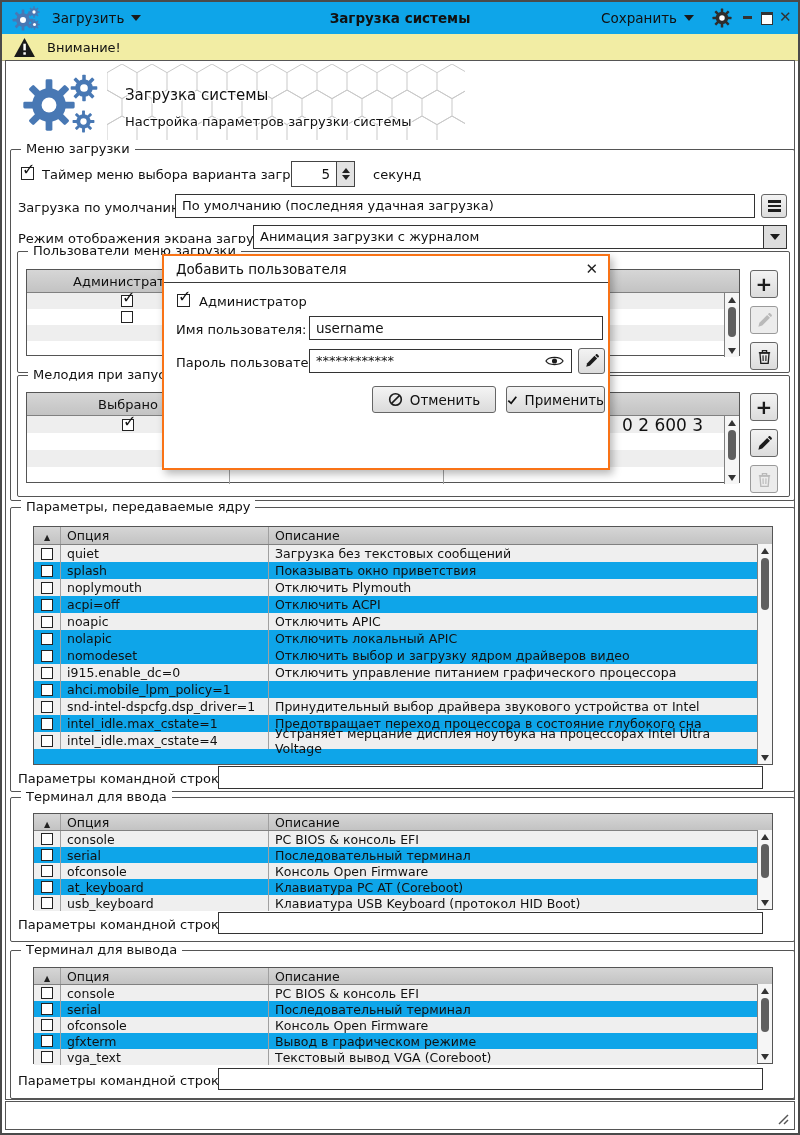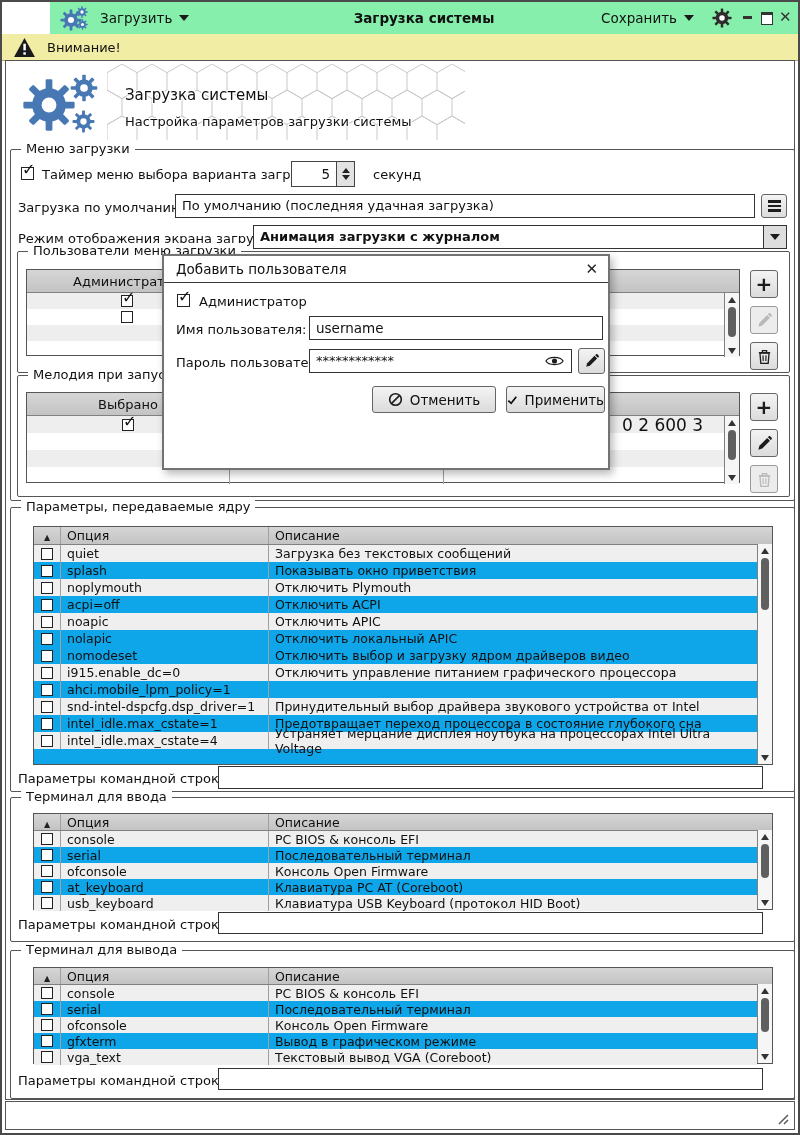--- a/index.html
+++ b/index.html
@@ -1,20 +1,20 @@
 <!DOCTYPE html>
 <html style="--accent: #4878b4; --warnbg: #f2eda4;"><head>
 <meta charset="utf-8">
 <style>
   html,body{margin:0;padding:0;background:#888;}
   .window{width:800px;height:1135px;position:relative;box-sizing:border-box;
     border:2px solid #4a4a4a;background:#fff;overflow:hidden;
     font-family:"DejaVu Sans","Liberation Sans",sans-serif;color:#111;font-size:13px;}
   
-  .titlebar{position:absolute;left:0;right:0;top:0;height:32px;background:#86efac;border-bottom:1px solid #b91c1c;margin-left:48px;}
+  .titlebar{position:absolute;left:0;right:0;top:0;height:32px;background:#0ea5e9;border-bottom:1px solid #b91c1c;}
   .tb-logo{position:absolute;left:10px;top:4px;width:34px;height:26px;}
   .menu-btn{position:absolute;top:6px;height:20px;display:flex;align-items:center;gap:7px;padding:0 4px;cursor:default;}
   .menu-btn .lbl{font-size:13.5px;}
   .tri-dn{width:0;height:0;border-left:5px solid transparent;border-right:5px solid transparent;border-top:6px solid #1a1a1a;}
   #load-menu{left:46px;}
   #save-menu{right:100px;}
   .tb-title{position:absolute;left:0;right:0;top:8px;text-align:center;font-size:13.5px;font-weight:700;}
   .tb-gear{position:absolute;right:66px;top:6px;width:20px;height:20px;color:#2d2d2d;}
   .winctl{position:absolute;top:9px;width:14px;height:13px;}
   #btn-min{right:42px;}  #btn-min .bar{position:absolute;left:1px;top:5px;width:9px;height:3px;background:#333;}
@@ -88,21 +88,21 @@
   .h17 .thead,.h17 .trow{height:17px;}
   .h16 .thead,.h16 .trow{height:16px;}
   
   .vscroll{position:absolute;right:0;width:15px;border-left:1px solid #808080;background:#f6f6f6;box-sizing:border-box;}
   .vs-up,.vs-dn{position:absolute;left:0;right:0;height:13px;display:flex;align-items:center;justify-content:center;}
   .vs-up{top:0;} .vs-dn{bottom:0;}
   .vs-up::before{content:"";width:0;height:0;border-left:4px solid transparent;border-right:4px solid transparent;border-bottom:6px solid #333;}
   .vs-dn::before{content:"";width:0;height:0;border-left:4px solid transparent;border-right:4px solid transparent;border-top:6px solid #333;}
   .vs-thumb{position:absolute;left:2.5px;width:8px;background:#5f5f5f;border-radius:4px;}
   
-  .dialog{position:absolute;left:160px;top:252px;width:448px;height:216px;background:#fff;border:2px solid #737373;
+  .dialog{position:absolute;left:160px;top:252px;width:448px;height:216px;background:#fff;border:2px solid #f97316;
     box-sizing:border-box;z-index:10;box-shadow:3px 4px 8px rgba(0,0,0,.28);}
   .dlg-title{position:absolute;left:0;right:0;top:0;height:26px;border-bottom:1px solid #3a3a3a;display:flex;align-items:center;}
   .dlg-title .txt{margin-left:12px;font-size:13.5px;}
   .dlg-close{position:absolute;right:10px;top:4px;font-size:15px;font-weight:700;color:#222;}
   .dlg-label{position:absolute;font-size:13px;white-space:nowrap;}
   .btn{position:absolute;border:1px solid #666;border-radius:3px;background:linear-gradient(#f4f4f4,#dbdbdb);
     display:flex;align-items:center;justify-content:center;gap:7px;font-size:13.5px;box-sizing:border-box;}
   .eye-ic{position:absolute;right:7px;top:50%;transform:translateY(-50%);}
 </style>
 </head>
@@ -270,21 +270,21 @@
     <div class="textfield" style="left:164px;top:44px;width:580px;height:24px;">По умолчанию (последняя удачная загрузка)</div>
     <div class="iconbtn" style="left:750px;top:44px;width:26px;height:24px;">
       <div class="burger">
           <div></div>
           <div></div>
           <div></div>
         </div>
     </div>
 
     <span class="row-label" style="left:7px;top:81px;">Режим отображения экрана загрузки:</span>
-    <div class="combo" style="left:242px;top:75px;width:534px;height:24px;font-weight:bold;">
+    <div class="combo" style="left:242px;top:75px;width:534px;height:24px;">
       <div class="val">Анимация загрузки с журналом</div>
       <div class="cbtn">
           <span class="tri-dn"></span>
         </div>
     </div>
 
     <div class="group" style="left:6px;top:101px;width:771px;height:120px;">
       <span class="legend">Пользователи меню загрузки</span>
       <div class="mini-table" style="left:8px;top:17px;width:714px;height:87px;">
         <div class="mini-head">

